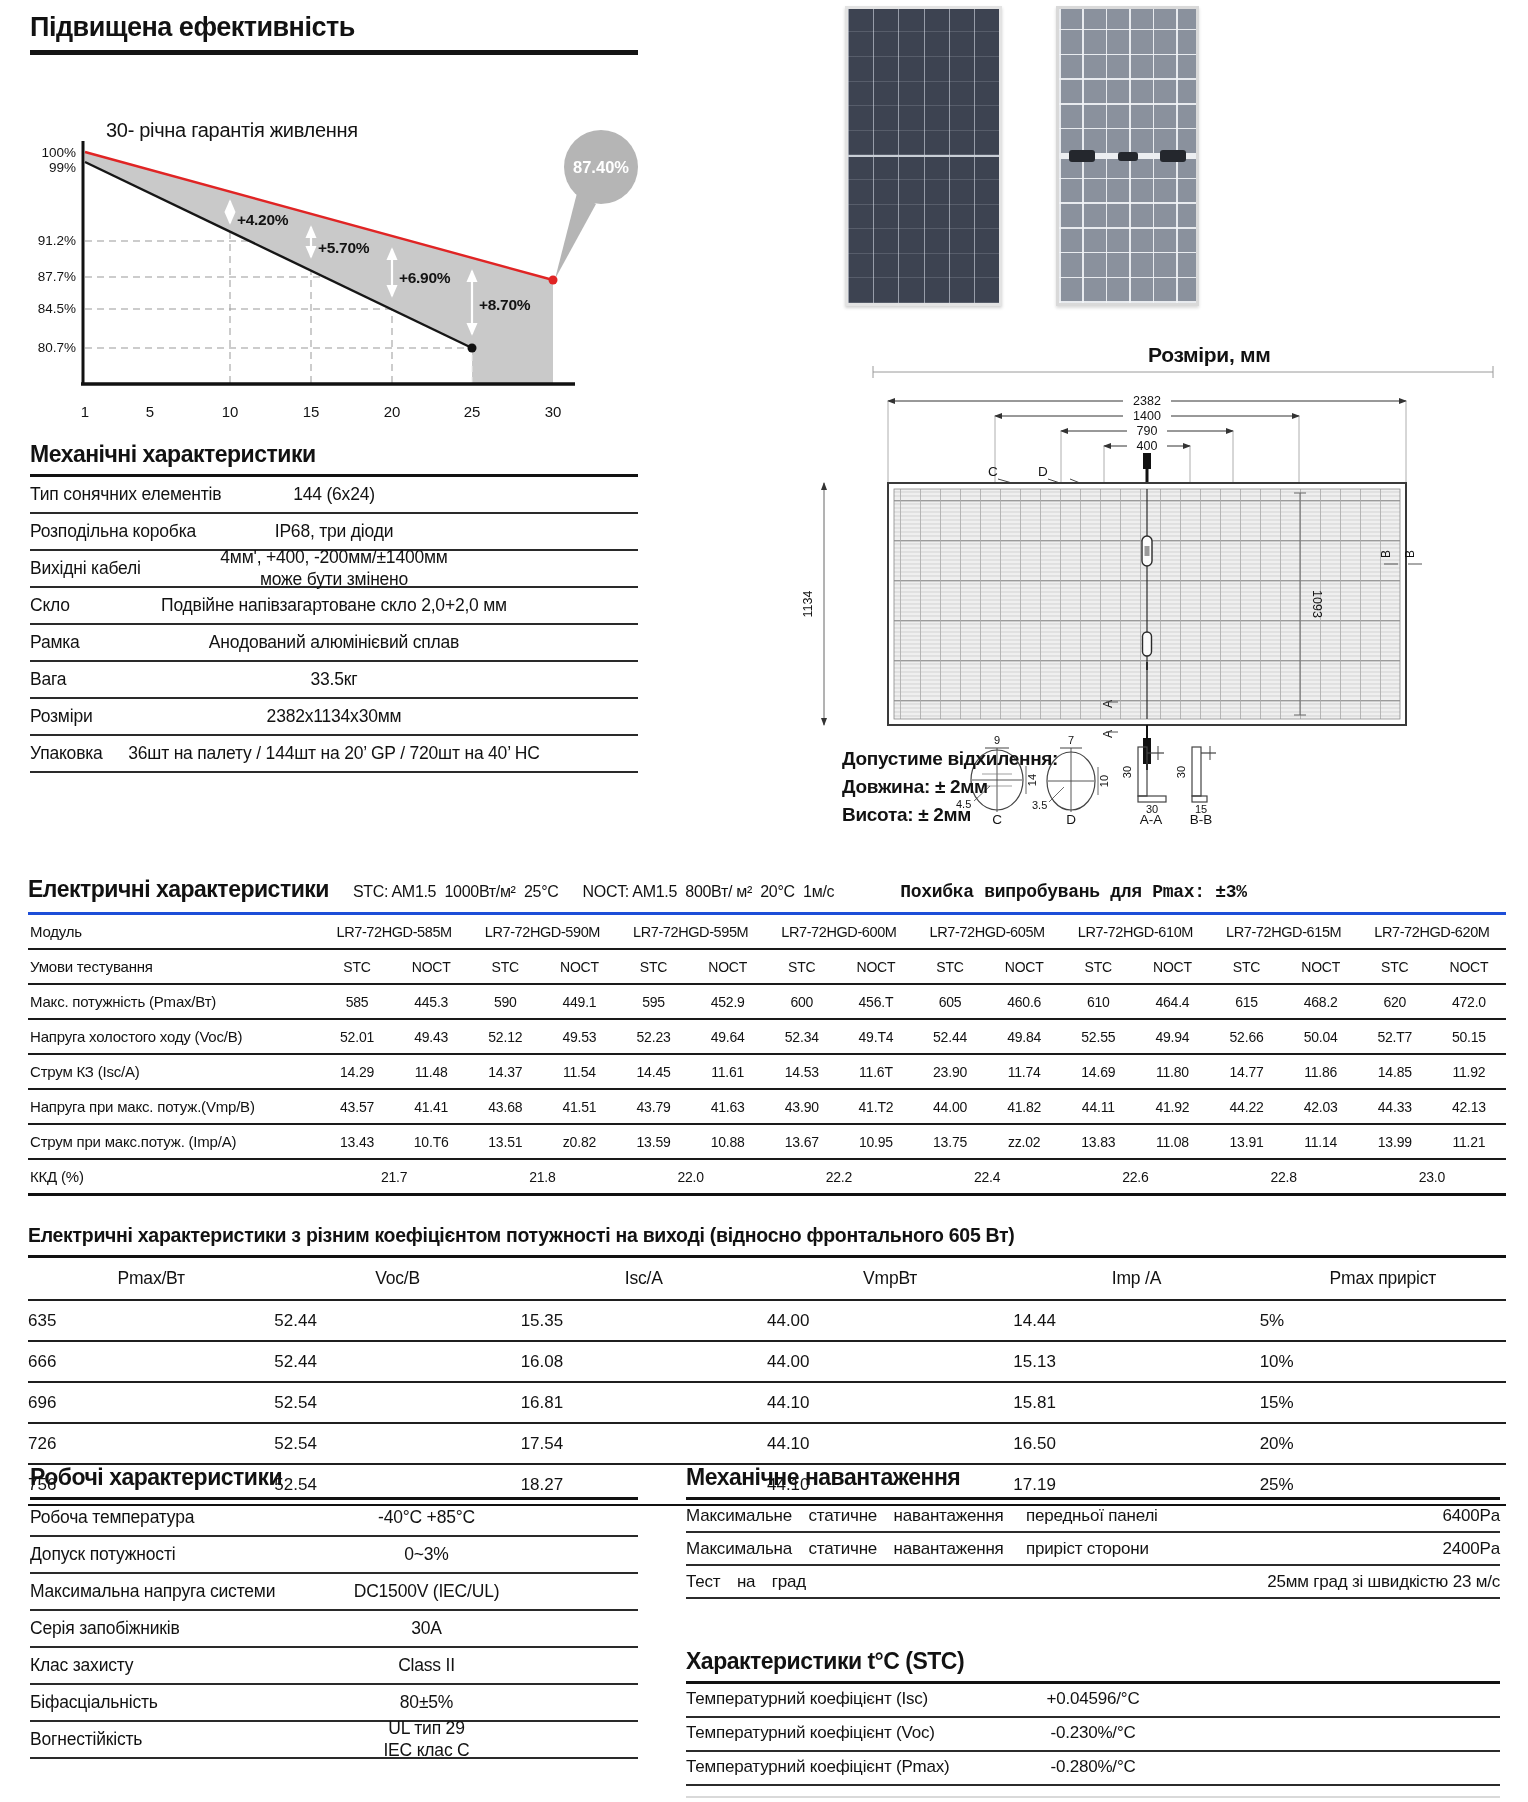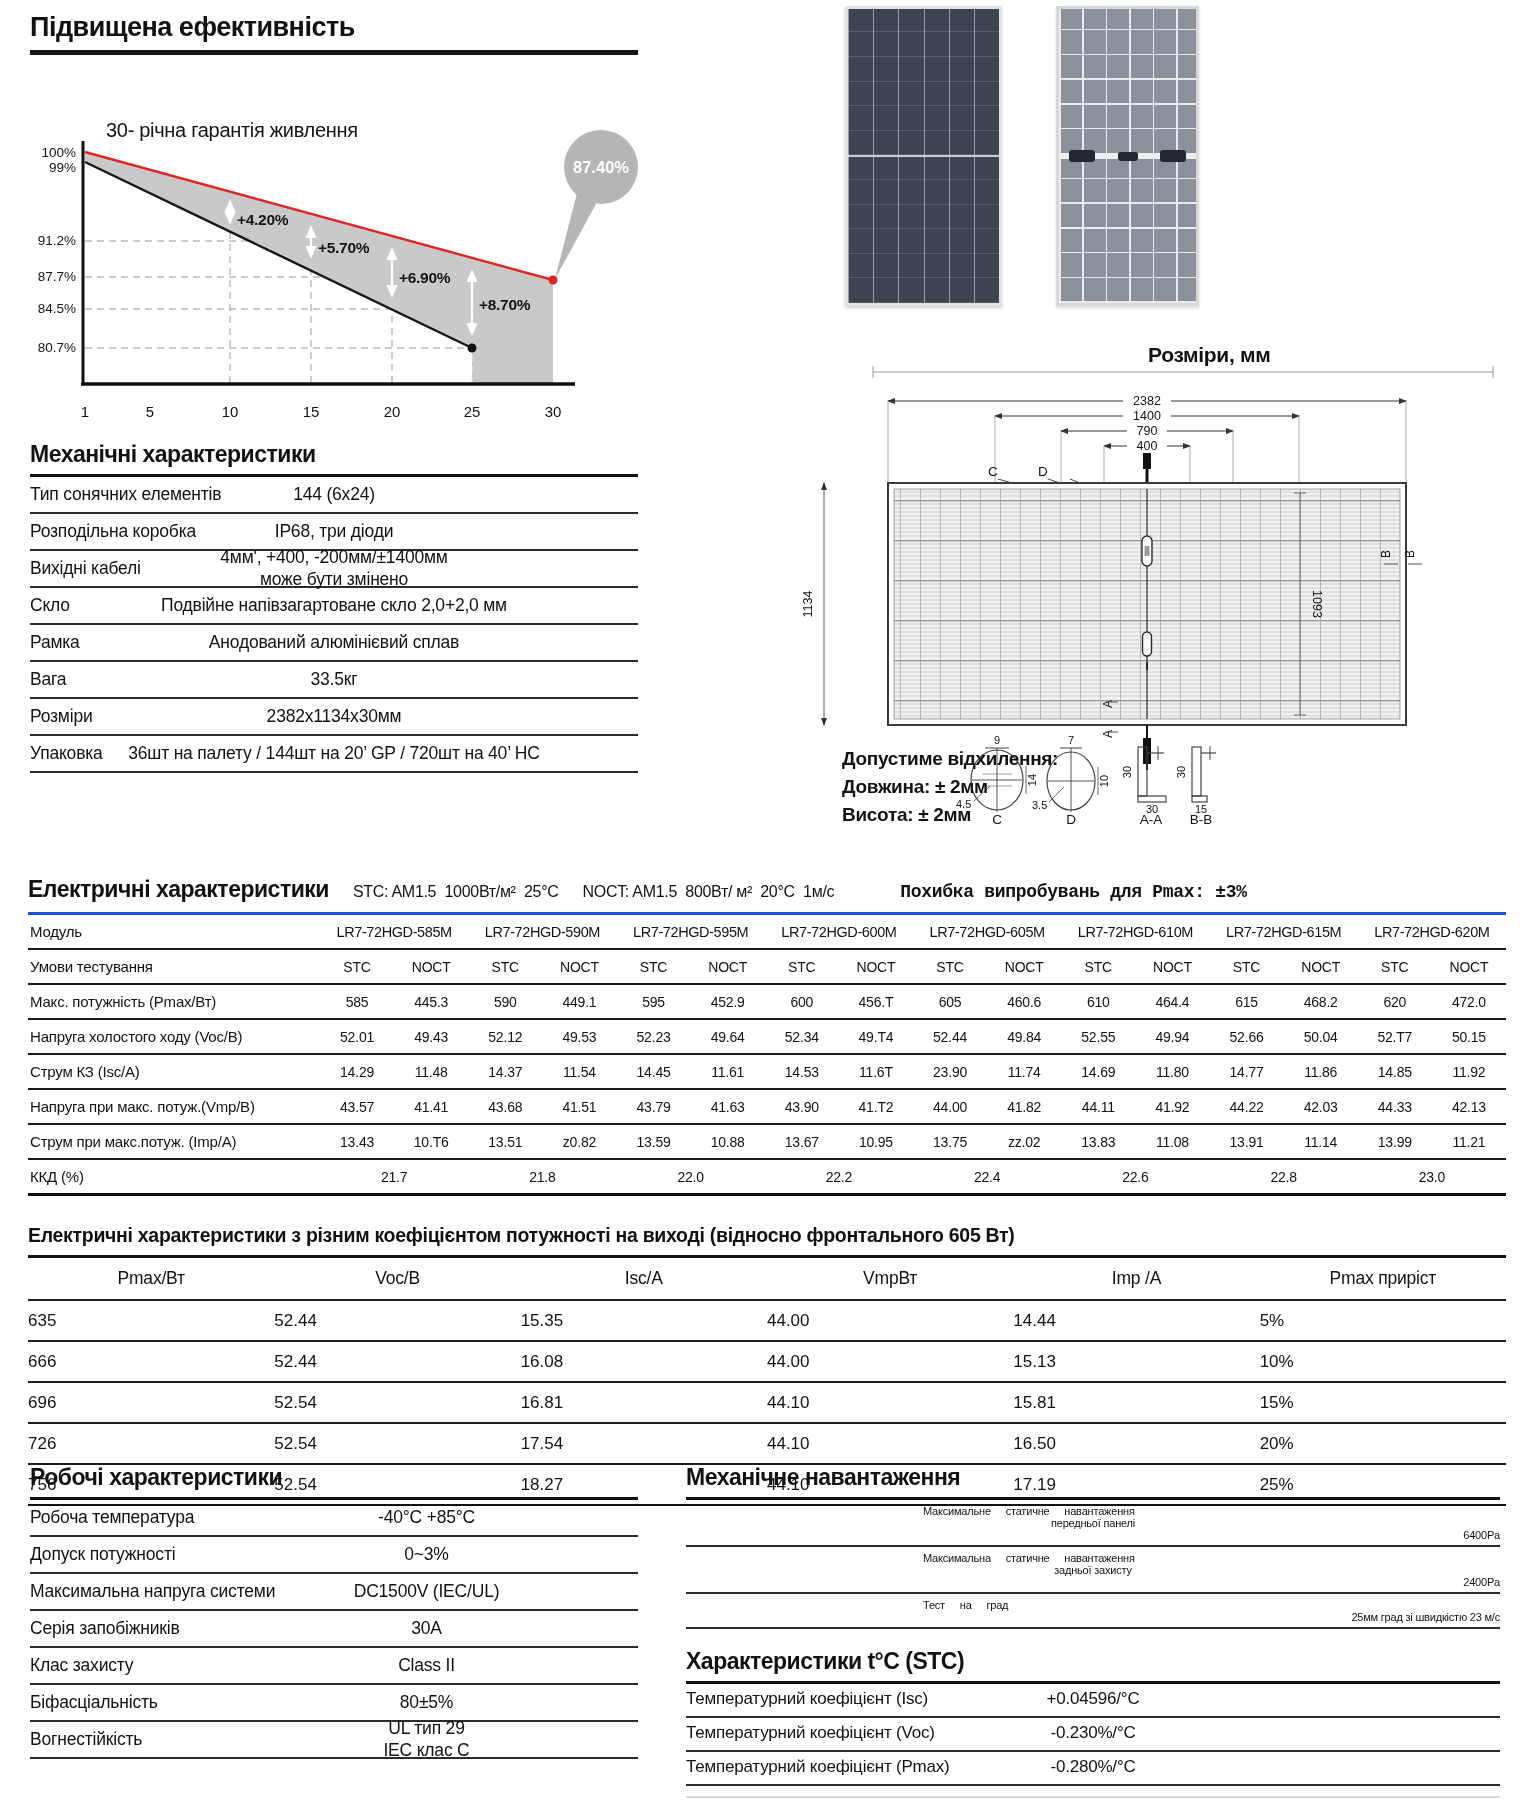--- a/index.html
+++ b/index.html
@@ -30,21 +30,21 @@
   .etable td{border-top:2.5px solid #1a1a1a;text-align:center;font-size:14px;padding:8px 1px;letter-spacing:-0.2px;}
   .etable tbody:first-of-type tr:first-child td{border-top:0;}
   .etable .lbl{text-align:left;font-size:15px;white-space:nowrap;padding-left:2px;}
   .etable .mod{font-size:14.5px;letter-spacing:-0.4px;}
   
   .pg-title{font-size:19.5px;font-weight:700;letter-spacing:-0.3px;border-bottom:3px solid #121212;padding-bottom:8px;}
   .ptable{width:100%;border-collapse:collapse;table-layout:fixed;border-bottom:2.5px solid #101010;}
   .ptable th{font-weight:400;font-size:17.5px;padding:10px 0;letter-spacing:-0.2px;}
   .ptable td{font-size:17px;padding:9.5px 0;border-top:2px solid #1f1f1f;}
   
-  .ml-row{display:flex;align-items:center;border-bottom:2px solid #2b2b2b;padding:4.5px 0;font-size:11px;min-height:22px;flex-direction:column;}
+  .ml-row{display:flex;align-items:center;border-bottom:2px solid #2b2b2b;padding:4.5px 0;font-size:17px;min-height:22px;}
   .ml-label{width:340px;word-spacing:12px;letter-spacing:-0.2px;}
   .ml-mid{flex:1;letter-spacing:-0.2px;}
   .ml-value{text-align:right;margin-left:auto;letter-spacing:-0.2px;}
   .tc-row{position:relative;border-bottom:2px solid #2b2b2b;padding:5px 0;font-size:17px;min-height:22px;}
   .tc-label{position:relative;z-index:1;letter-spacing:-0.2px;}
   .tc-value{position:absolute;left:0;right:0;text-align:center;letter-spacing:-0.2px;}
   .faint-line{height:2px;background:#d9d9d9;}
   
   .panel-front{left:845px;top:6px;width:157px;height:300px;box-sizing:border-box;border:3px solid #e3e3e3;
     background-color:#3d4351;
@@ -638,21 +638,21 @@
 <div class="abs" style="left:686px;top:1464px;width:814px;" data-name="mechanical-load-section">
   <div class="sec-title rule-under" data-name="mechanical-load-title">Механічне навантаження</div>
   <div data-name="mechanical-load-rows">
       <div data-name="mechanical-load-row" class="ml-row">
         <span data-name="row-label" class="ml-label">Максимальне статичне навантаження</span>
         <span data-name="row-sublabel" class="ml-mid">передньої  панелі</span>
         <span data-name="row-value" class="ml-value">6400Pa</span>
       </div>
       <div data-name="mechanical-load-row" class="ml-row">
         <span data-name="row-label" class="ml-label">Максимальна статичне навантаження</span>
-        <span data-name="row-sublabel" class="ml-mid">задньої захисту</span>
+        <span data-name="row-sublabel" class="ml-mid">приріст сторони</span>
         <span data-name="row-value" class="ml-value">2400Pa</span>
       </div>
       <div data-name="mechanical-load-row" class="ml-row">
         <span data-name="row-label" class="ml-label">Тест на град</span>
         <span data-name="row-value" class="ml-value">25мм град зі швидкістю 23 м/с</span>
       </div>
     </div>
 </div>
 
 <div class="abs" style="left:686px;top:1648px;width:814px;" data-name="temp-coefficients-section">

